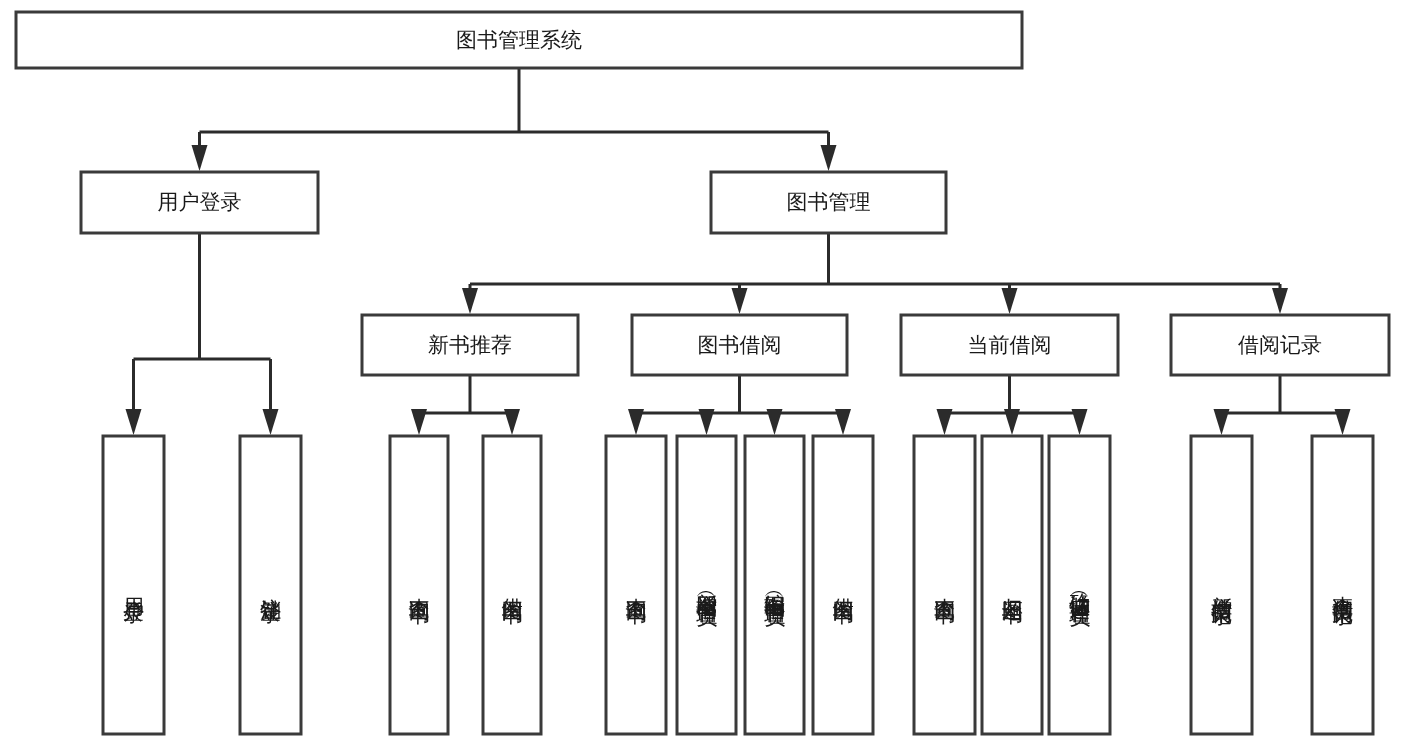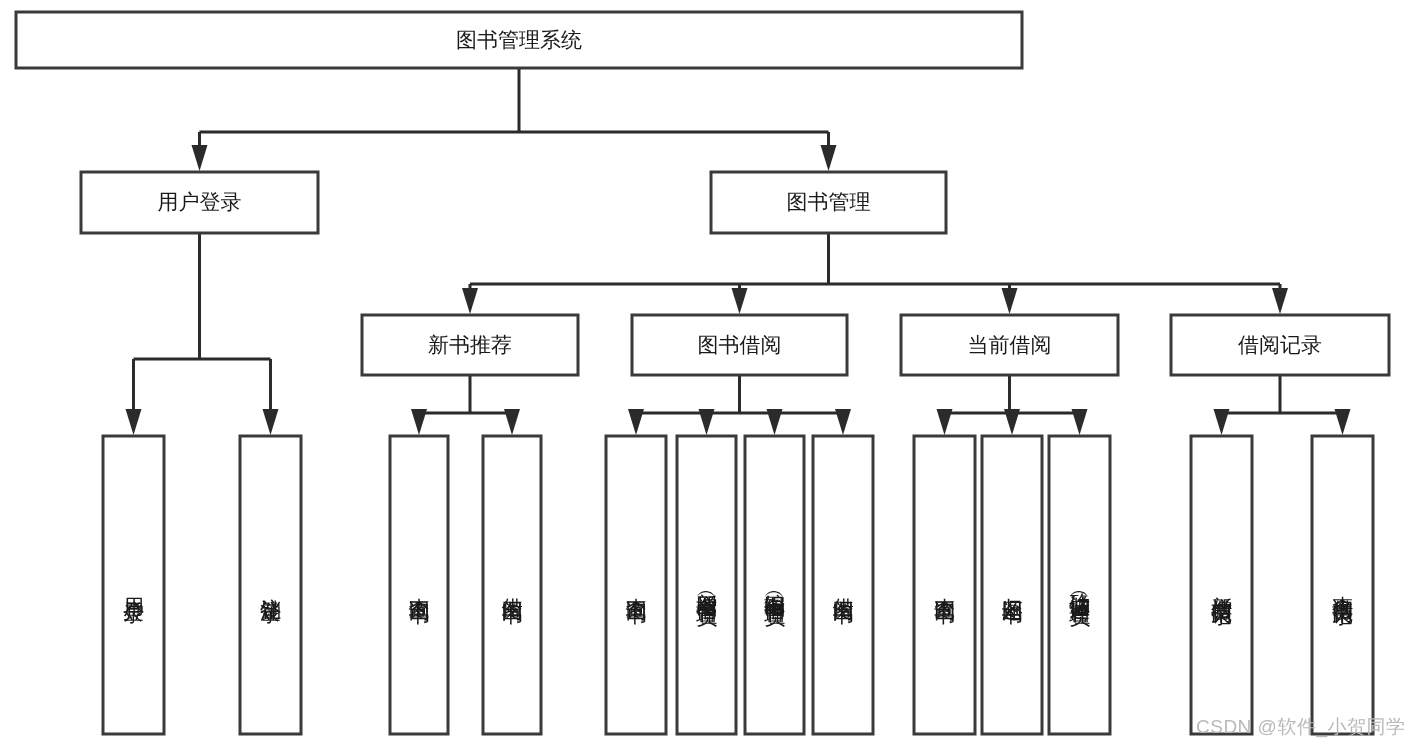--- a/index.html
+++ b/index.html
@@ -224,14 +224,13 @@
       <div class="node-label-v" style="left: 606px; top: 436px; width: 60px; height: 298px;">查询图书</div>
       <div class="node-label-v" style="left: 677px; top: 436px; width: 59px; height: 298px;">新增图书（管理员）</div>
       <div class="node-label-v" style="left: 745px; top: 436px; width: 59px; height: 298px;">编辑图书（管理员）</div>
       <div class="node-label-v" style="left: 813px; top: 436px; width: 60px; height: 298px;">借阅图书</div>
       <div class="node-label-v" style="left: 914px; top: 436px; width: 61px; height: 298px;">查询图书</div>
       <div class="node-label-v" style="left: 982px; top: 436px; width: 60px; height: 298px;">归还图书</div>
       <div class="node-label-v" style="left: 1049px; top: 436px; width: 61px; height: 298px;">确认归还（管理员）</div>
       <div class="node-label-v" style="left: 1191px; top: 436px; width: 61px; height: 298px;">新增借阅记录</div>
       <div class="node-label-v" style="left: 1312px; top: 436px; width: 61px; height: 298px;">查询借阅记录</div>
     </div>
-  <div class="watermark" style="left:1196px; top:714px;">CSDN @软件_小贺同学</div>
 </div>
 
 </body></html>

